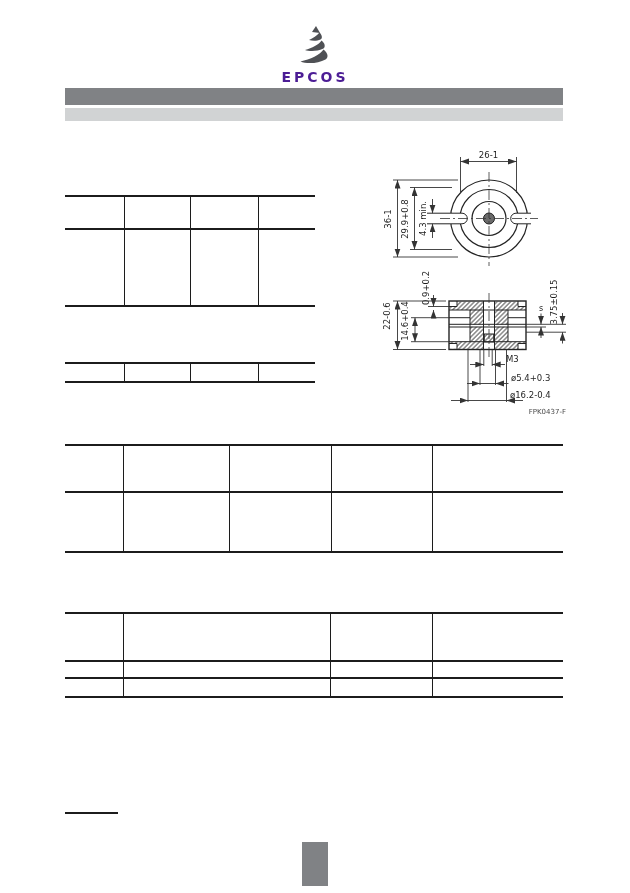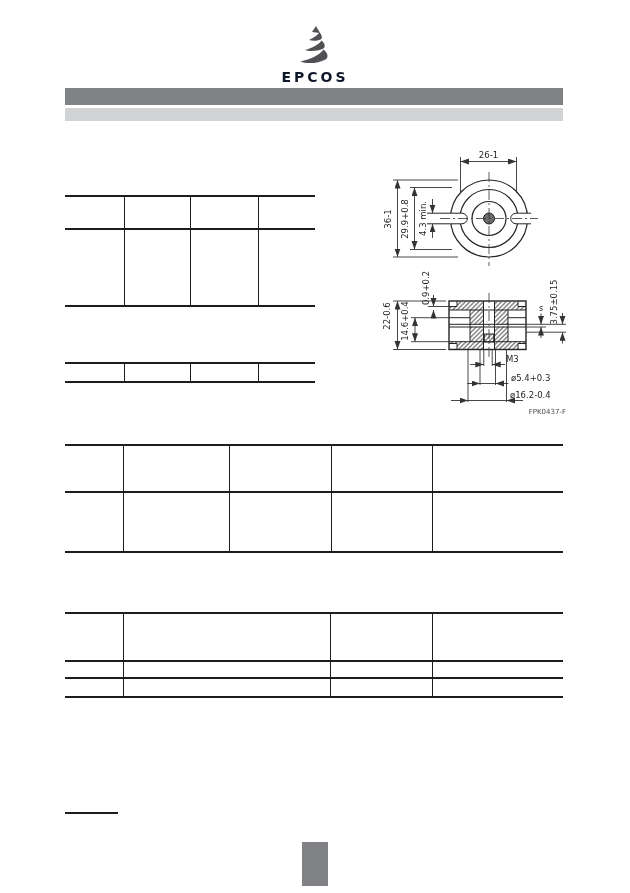--- a/index.html
+++ b/index.html
@@ -3,21 +3,21 @@
 <meta charset="utf-8">
 <style>
   html,body { margin:0; padding:0; background:#fff; }
   .page {
     position:relative; width:630px; height:893px; background:#ffffff;
     font-family:"DejaVu Sans", sans-serif; overflow:hidden;
   }
   
   .logo { position:absolute; left:0; top:26px; width:630px; text-align:center; }
   .logo svg { display:block; margin:0 auto; }
-  .logo-text { font-weight:bold; font-size:14px; letter-spacing:3px; color:#0f172a; margin-top:1px; }
+  .logo-text { font-weight:bold; font-size:14px; letter-spacing:3px; color:#4c1d95; margin-top:1px; }
   
   .bar { position:absolute; left:65px; width:498px; }
   .bar-dark  { top:88px;  height:17px; background:#808285; }
   .bar-light { top:108px; height:13px; background:#d1d3d4; }
   
   .tbl { position:absolute; border-top:2px solid #1c1c1c; border-bottom:2px solid #1c1c1c; }
   .tbl .row { display:grid; }
   .tbl .row + .row { border-top:2px solid #1c1c1c; }
   .tbl .cell { border-left:1px solid #1c1c1c; }
   .tbl .cell:first-child { border-left:none; }

